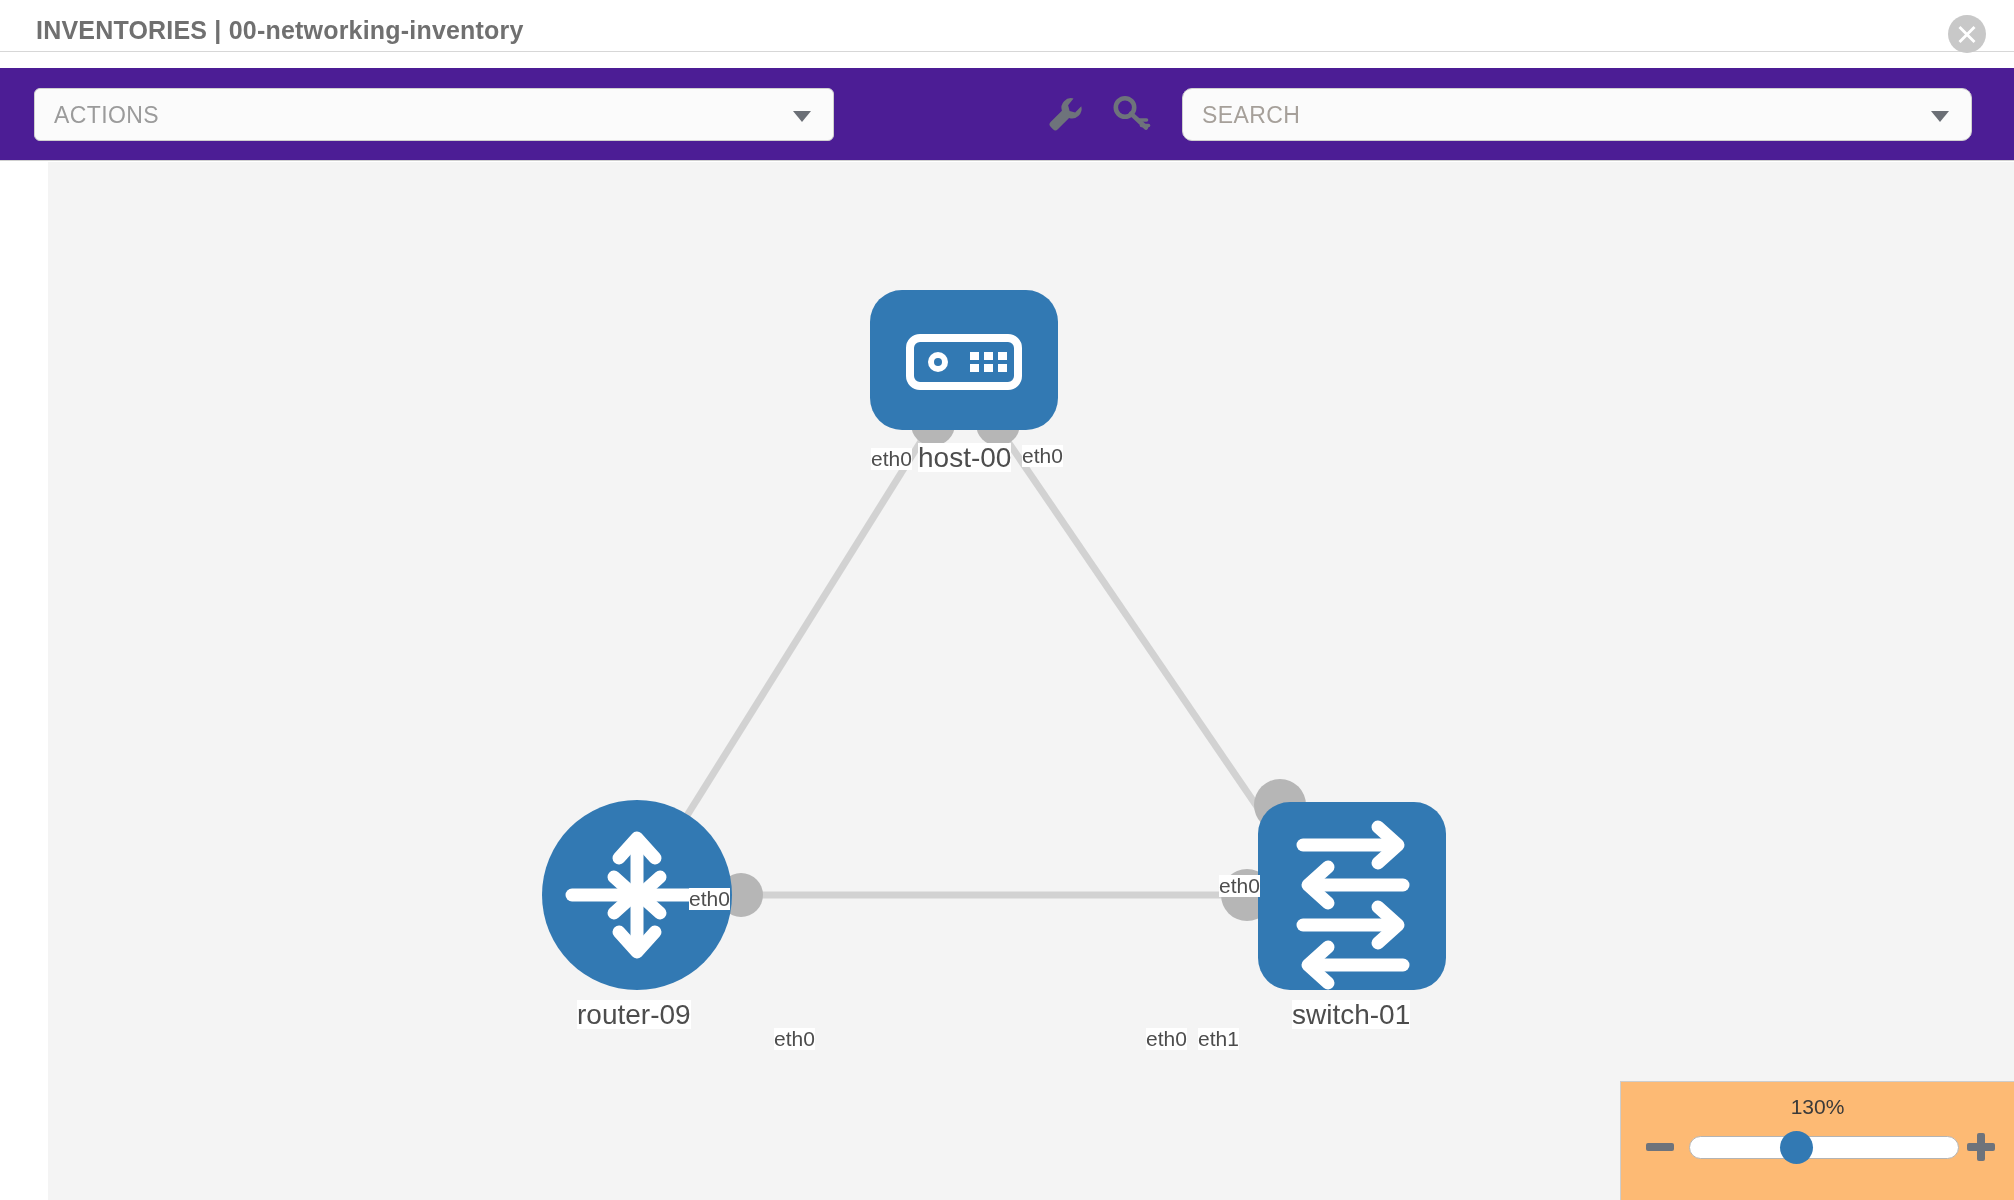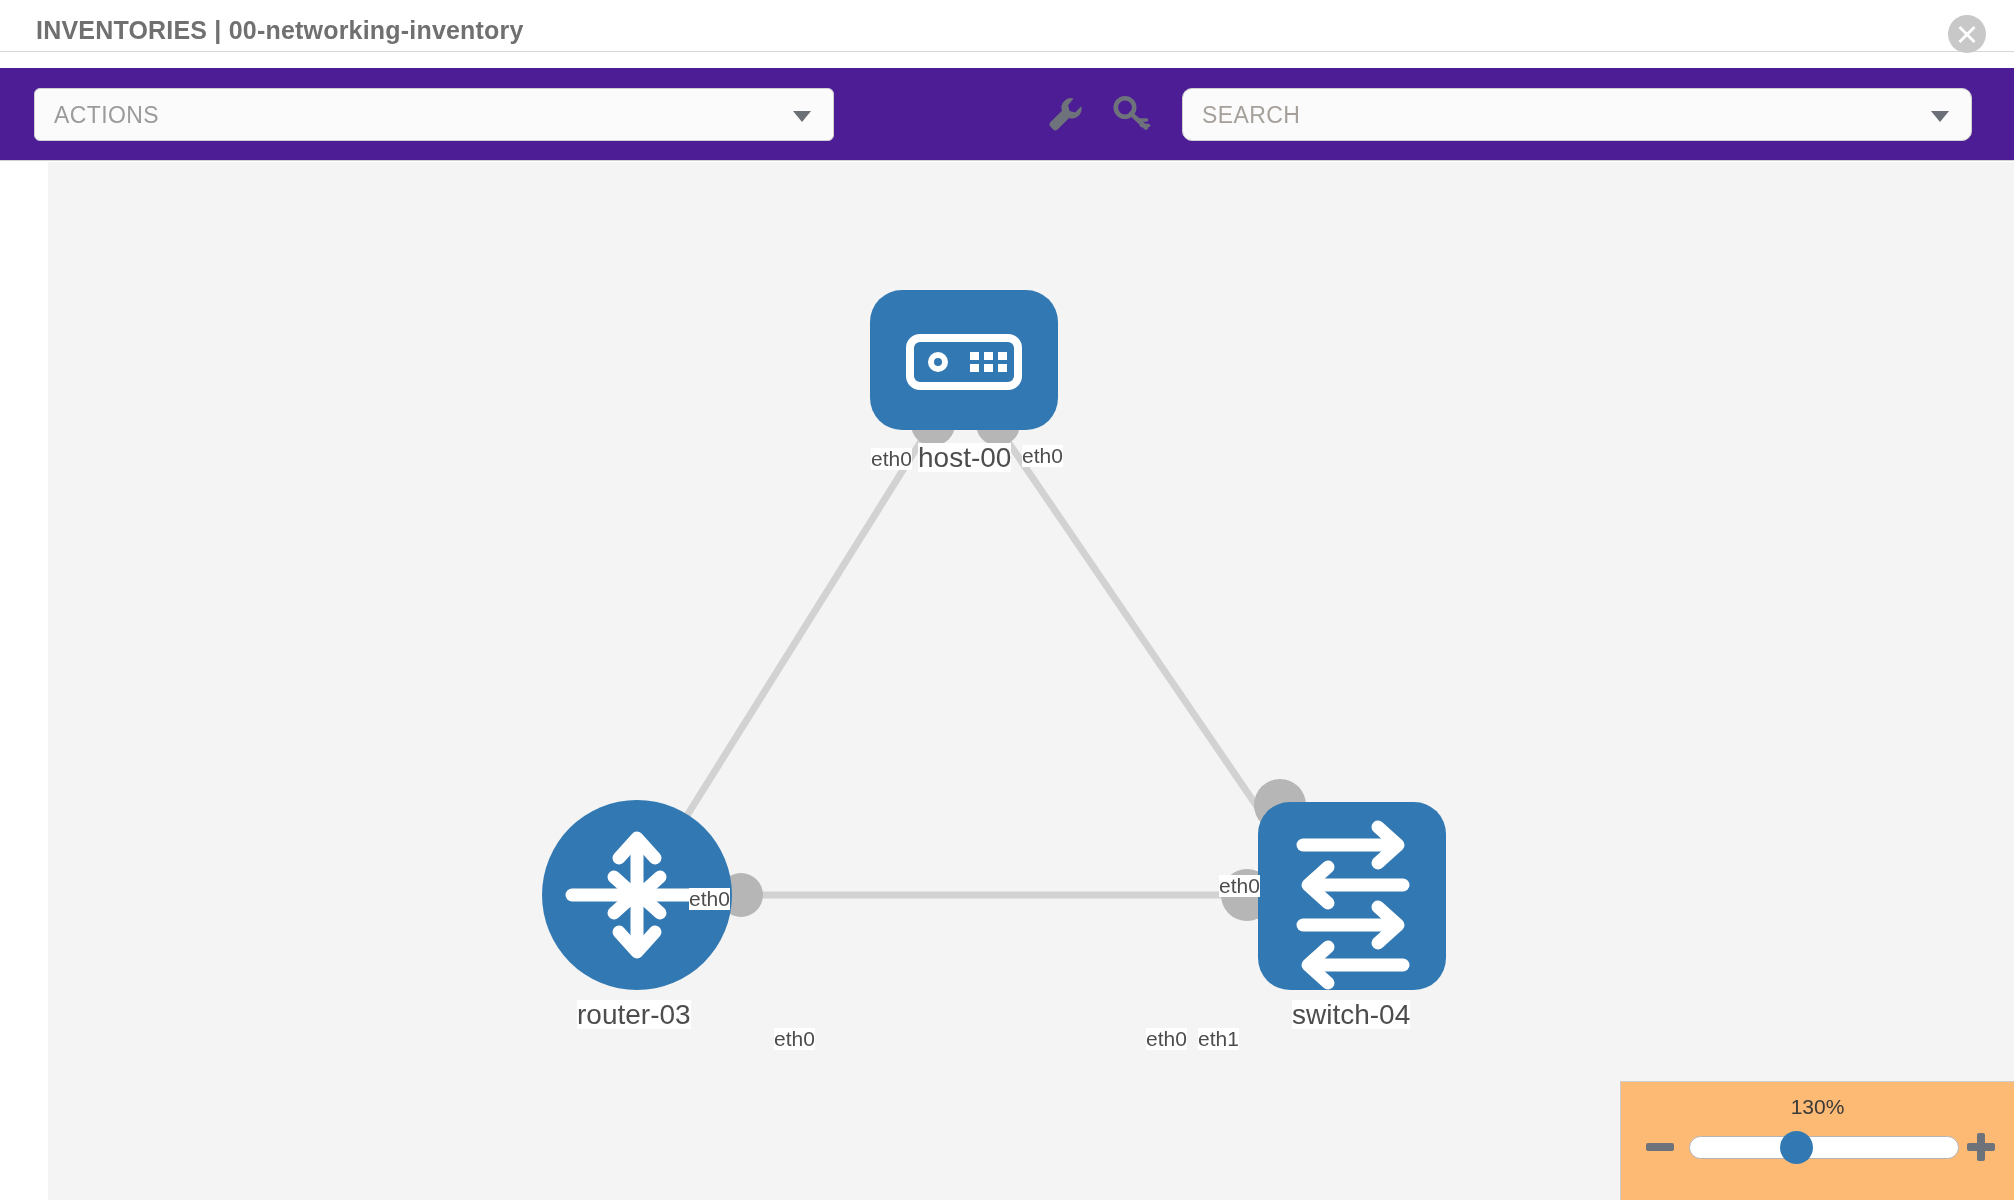--- a/index.html
+++ b/index.html
@@ -310,22 +310,22 @@
 
     <span class="graph-label edge-label" style="left:823px; top:286px;">eth0</span>
     <span class="graph-label edge-label" style="left:974px; top:283px;">eth0</span>
     <span class="graph-label edge-label" style="left:641px; top:726px;">eth0</span>
     <span class="graph-label edge-label" style="left:1171px; top:713px;">eth0</span>
     <span class="graph-label edge-label" style="left:726px; top:866px;">eth0</span>
     <span class="graph-label edge-label" style="left:1098px; top:866px;">eth0</span>
     <span class="graph-label edge-label" style="left:1150px; top:866px;">eth1</span>
 
     <span class="graph-label node-label" style="left:870px; top:281px;">host-00</span>
-    <span class="graph-label node-label" style="left:529px; top:838px;">router-03</span>
-    <span class="graph-label node-label" style="left:1244px; top:838px;">switch-04</span>
+    <span class="graph-label node-label" style="left:529px; top:838px;">router-09</span>
+    <span class="graph-label node-label" style="left:1244px; top:838px;">switch-01</span>
   </div>
 
   <div class="zoom-panel">
     <div class="zoom-value">130%</div>
 
     <div class="zoom-minus">
       <svg width="34" height="34" viewBox="0 0 34 34">
         <rect x="3" y="13" width="28" height="8" rx="2" fill="#6e737b"></rect>
       </svg>
     </div>

